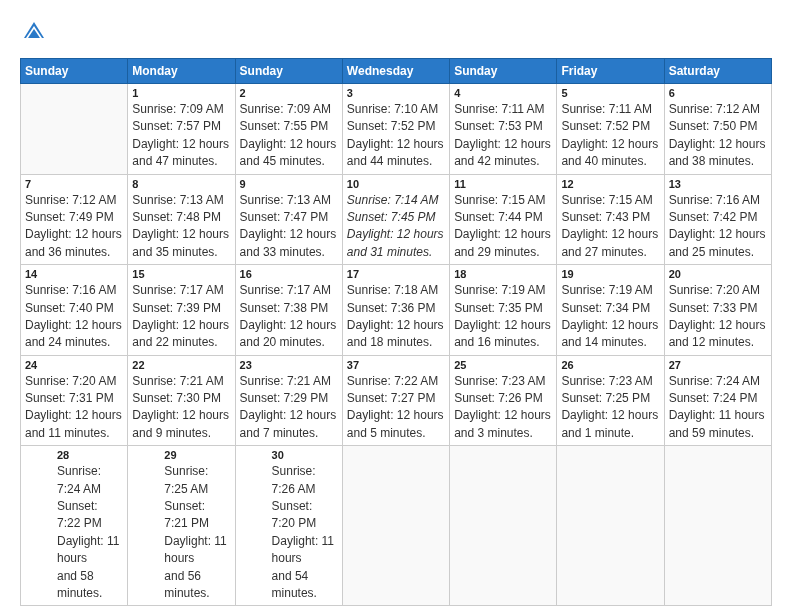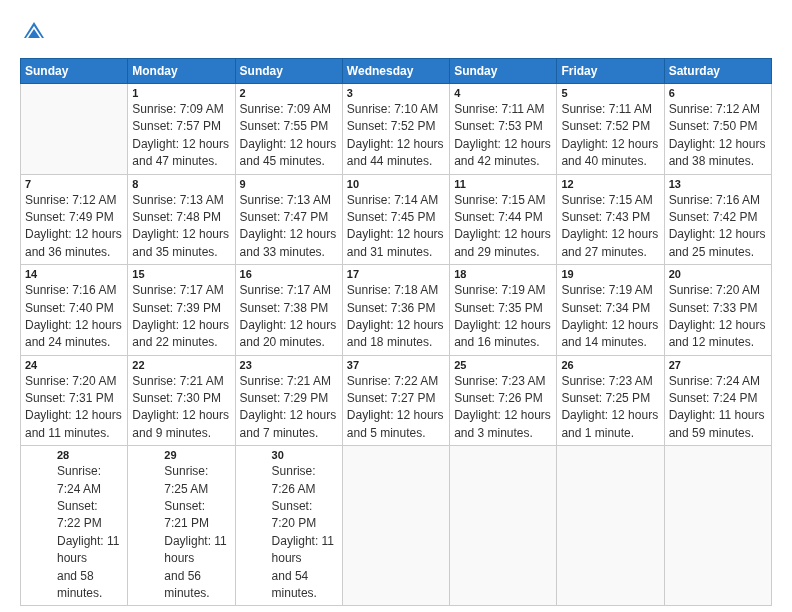--- a/index.html
+++ b/index.html
@@ -202,21 +202,21 @@
           </td>
           <td>
             <span class="day-num">9</span>
             <div class="day-info" style="white-space: pre-line;">Sunrise: 7:13 AM
 Sunset: 7:47 PM
 Daylight: 12 hours
 and 33 minutes.</div>
           </td>
           <td>
             <span class="day-num">10</span>
-            <div class="day-info" style="white-space: pre-line;">Sunrise: 7:14 AM
+            <div class="day-info" style="white-space: pre-line; font-style: italic;">Sunrise: 7:14 AM
 Sunset: 7:45 PM
 Daylight: 12 hours
 and 31 minutes.</div>
           </td>
           <td>
             <span class="day-num">11</span>
             <div class="day-info" style="white-space: pre-line;">Sunrise: 7:15 AM
 Sunset: 7:44 PM
 Daylight: 12 hours
 and 29 minutes.</div>

